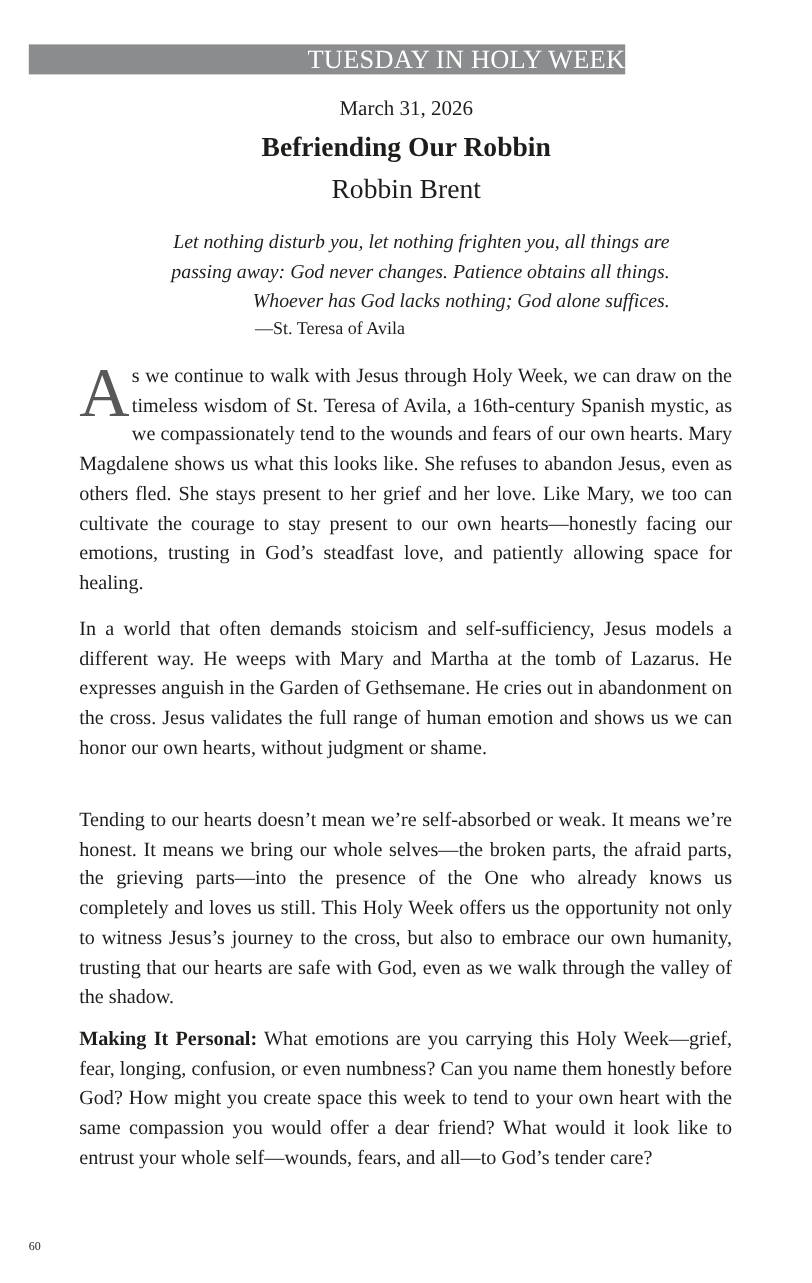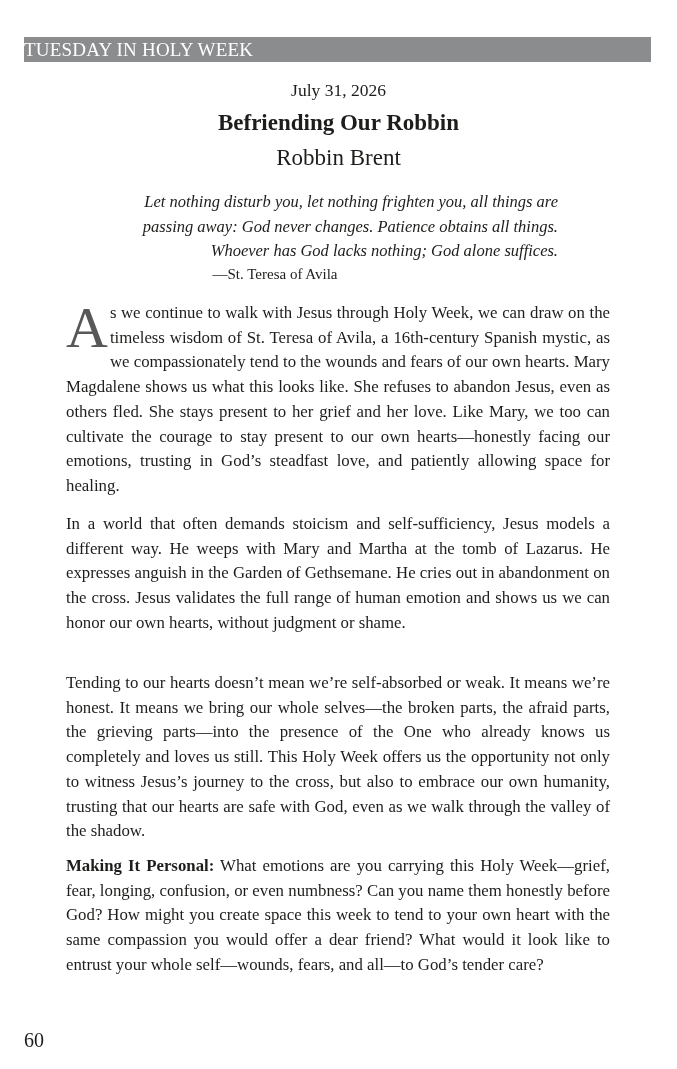--- a/index.html
+++ b/index.html
@@ -1,23 +1,23 @@
 <!DOCTYPE html>
 <html><head>
 <meta charset="utf-8">
 <style>
   html, body { margin: 0; padding: 0; background: #ffffff; }
   body {
     width: 677px; height: 1069px; position: relative; overflow: hidden;
     font-family: "Liberation Serif", "DejaVu Serif", serif; color: #1d1d1b;
   }
   .banner {
-    position: absolute; left: 24px; top: 37px; width: 627px; height: 25px;
-    background: #8b8c8e; color: #ffffff; text-align: left;
-    font-size: 19px; line-height: 25px; letter-spacing: 0.2px;
+    position: absolute; left: 24px; top: 37px; width: 497px; height: 25px;
+    background: #8b8c8e; color: #ffffff; text-align: right;
+    font-size: 22px; line-height: 25px; letter-spacing: 0.2px;
   }
   .date {
     position: absolute; left: 0; top: 79px; width: 677px; text-align: center;
     font-size: 17.5px; line-height: 22px;
   }
   .title {
     position: absolute; left: 0; top: 108px; width: 677px; text-align: center;
     font-size: 23px; font-weight: bold; line-height: 30px;
   }
   .author {
@@ -40,32 +40,32 @@
   .p2 { top: 512px; }
   .p3 { top: 671px; }
   .p4 { top: 854px; }
   .body-text p { margin: 0; }
   .dropcap {
     float: left; font-size: 58px; line-height: 46px; color: #58585a;
     margin: 2px 2px 0 0; padding-top: 2px;
   }
   .lead-bold { font-weight: bold; }
   .footer-page {
-    position: absolute; left: 24px; top: 1030px; font-size: 20px; line-height: 20px;
+    position: absolute; left: 24px; top: 1030px; font-size: 10px; line-height: 20px;
   }
   .footer-book {
     position: absolute; left: 0; top: 1066px; width: 677px; text-align: center;
     font-style: italic; font-size: 11px; line-height: 20px;
   }
 </style>
 </head>
 <body>
 
 <div class="banner">TUESDAY IN HOLY WEEK</div>
-<div class="date">July 31, 2026</div>
+<div class="date">March 31, 2026</div>
 <div class="title">Befriending Our Robbin</div>
 <div class="author">Robbin Brent</div>
 
 <div class="epigraph">Let nothing disturb you, let nothing frighten you, all things are passing away: God never changes. Patience obtains all things. Whoever has God lacks nothing; God alone suffices.</div>
 <div class="epigraph-attr">—St. Teresa of Avila</div>
 
 <div class="body-text p1">
   <p><span class="dropcap">A</span><span>s we continue to walk with Jesus through Holy Week, we can draw on the timeless wisdom of St. Teresa of Avila, a 16th-century Spanish mystic, as we compassionately tend to the wounds and fears of our own hearts. Mary Magdalene shows us what this looks like. She refuses to abandon Jesus, even as others fled. She stays present to her grief and her love. Like Mary, we too can cultivate the courage to stay present to our own hearts—honestly facing our emotions, trusting in God’s steadfast love, and patiently allowing space for healing.</span></p>
 </div>
 

